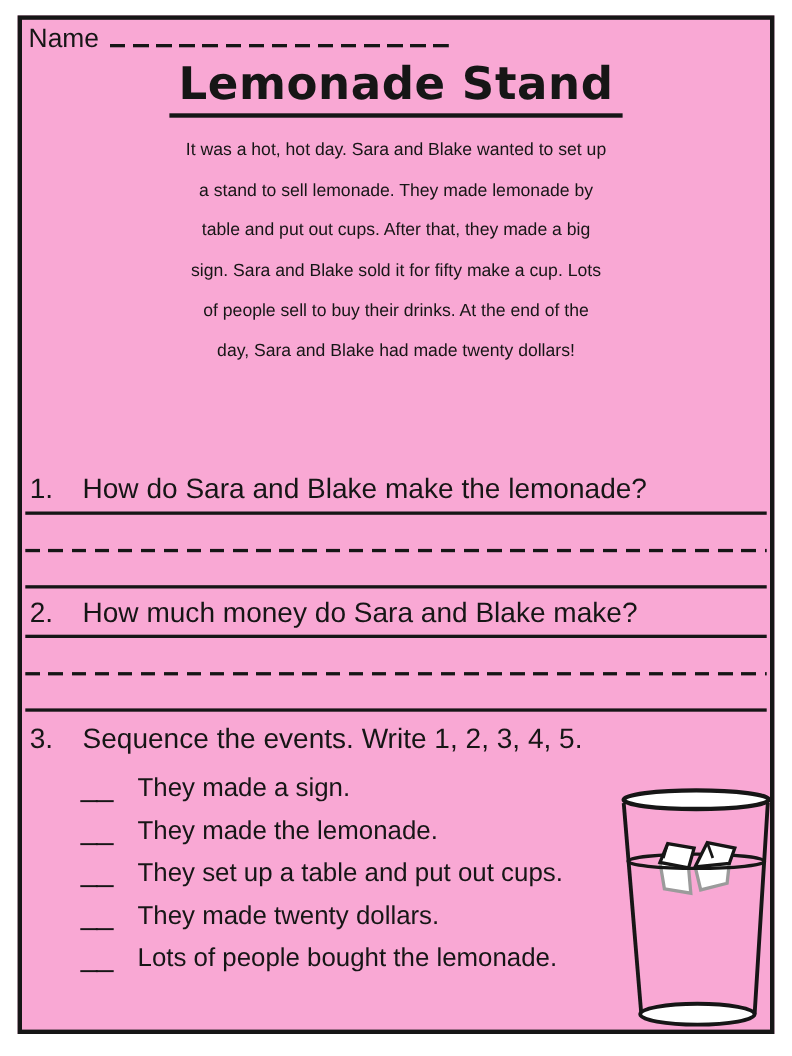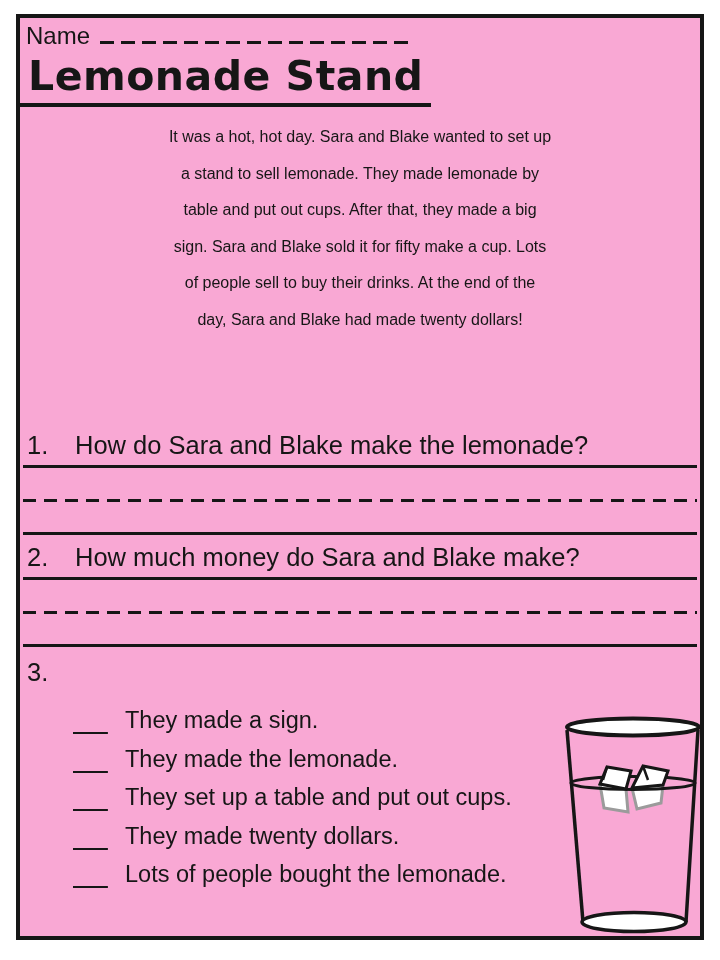--- a/index.html
+++ b/index.html
@@ -39,20 +39,21 @@
     margin-left: 10px;
     background: repeating-linear-gradient(90deg, #161616 0 14px, transparent 14px 21px);
     vertical-align: baseline;
   }
   
   .title-wrap {
     position: absolute;
     top: 34px;
     left: 0;
     width: 100%;
+    text-align: center;
   }
   .title {
     display: inline-block;
     font-family: "DejaVu Sans", sans-serif;
     font-size: 41px;
     font-weight: 800;
     letter-spacing: 0.5px;
     border-bottom: 4px solid #161616;
     padding: 0 8px 3px 8px;
   }
@@ -102,21 +103,21 @@
     align-items: baseline;
     font-size: 23.5px;
     height: 38.5px;
     padding-left: 50px;
     white-space: nowrap;
   }
   .seq-blank {
     display: inline-block;
     width: 36px;
     margin-right: 16px;
-    font-size: 32px;
+    font-size: 28px;
     letter-spacing: -1px;
     overflow: hidden;
   }
   
   .glass {
     position: absolute;
     left: 542px;
     top: 694px;
   }
 </style>
@@ -160,20 +161,21 @@
     </div>
     <div>
       <div class="dash-line"></div>
       <div class="solid-line"></div>
     </div>
   </div>
 
   <div class="question q3">
     <div class="q-row">
       <span class="q-num">3.</span>
+      <span>Sequence the events. Write 1, 2, 3, 4, 5.</span>
     </div>
     <div class="seq-list">
       <div class="seq-item">
         <span class="seq-blank">__</span>
         <span>They made a sign.</span>
       </div>
       <div class="seq-item">
         <span class="seq-blank">__</span>
         <span>They made the lemonade.</span>
       </div>

